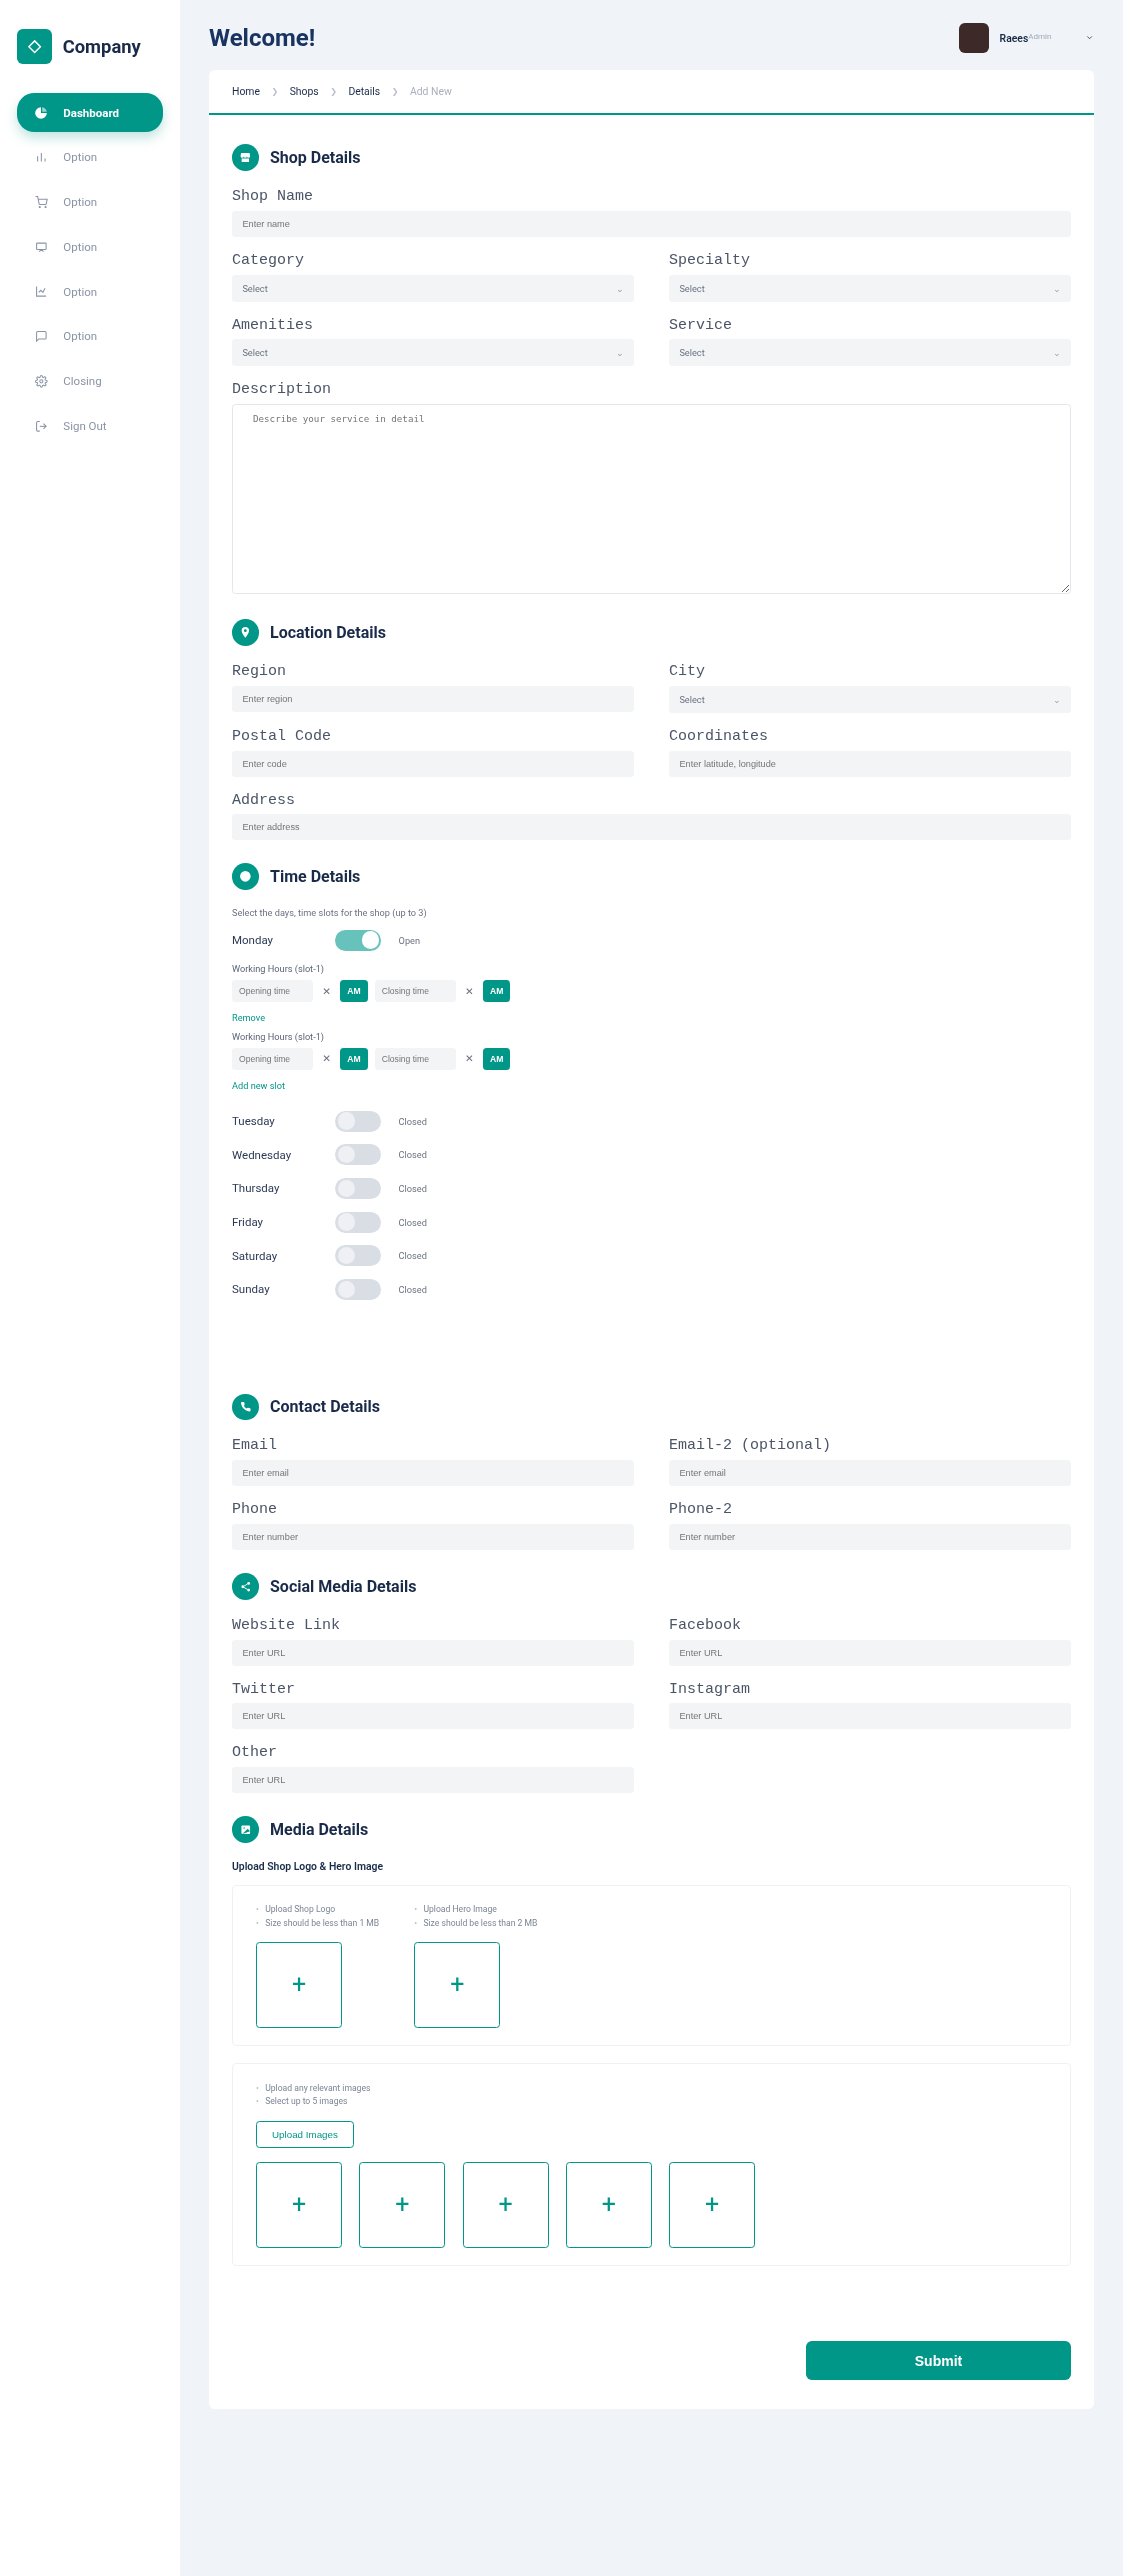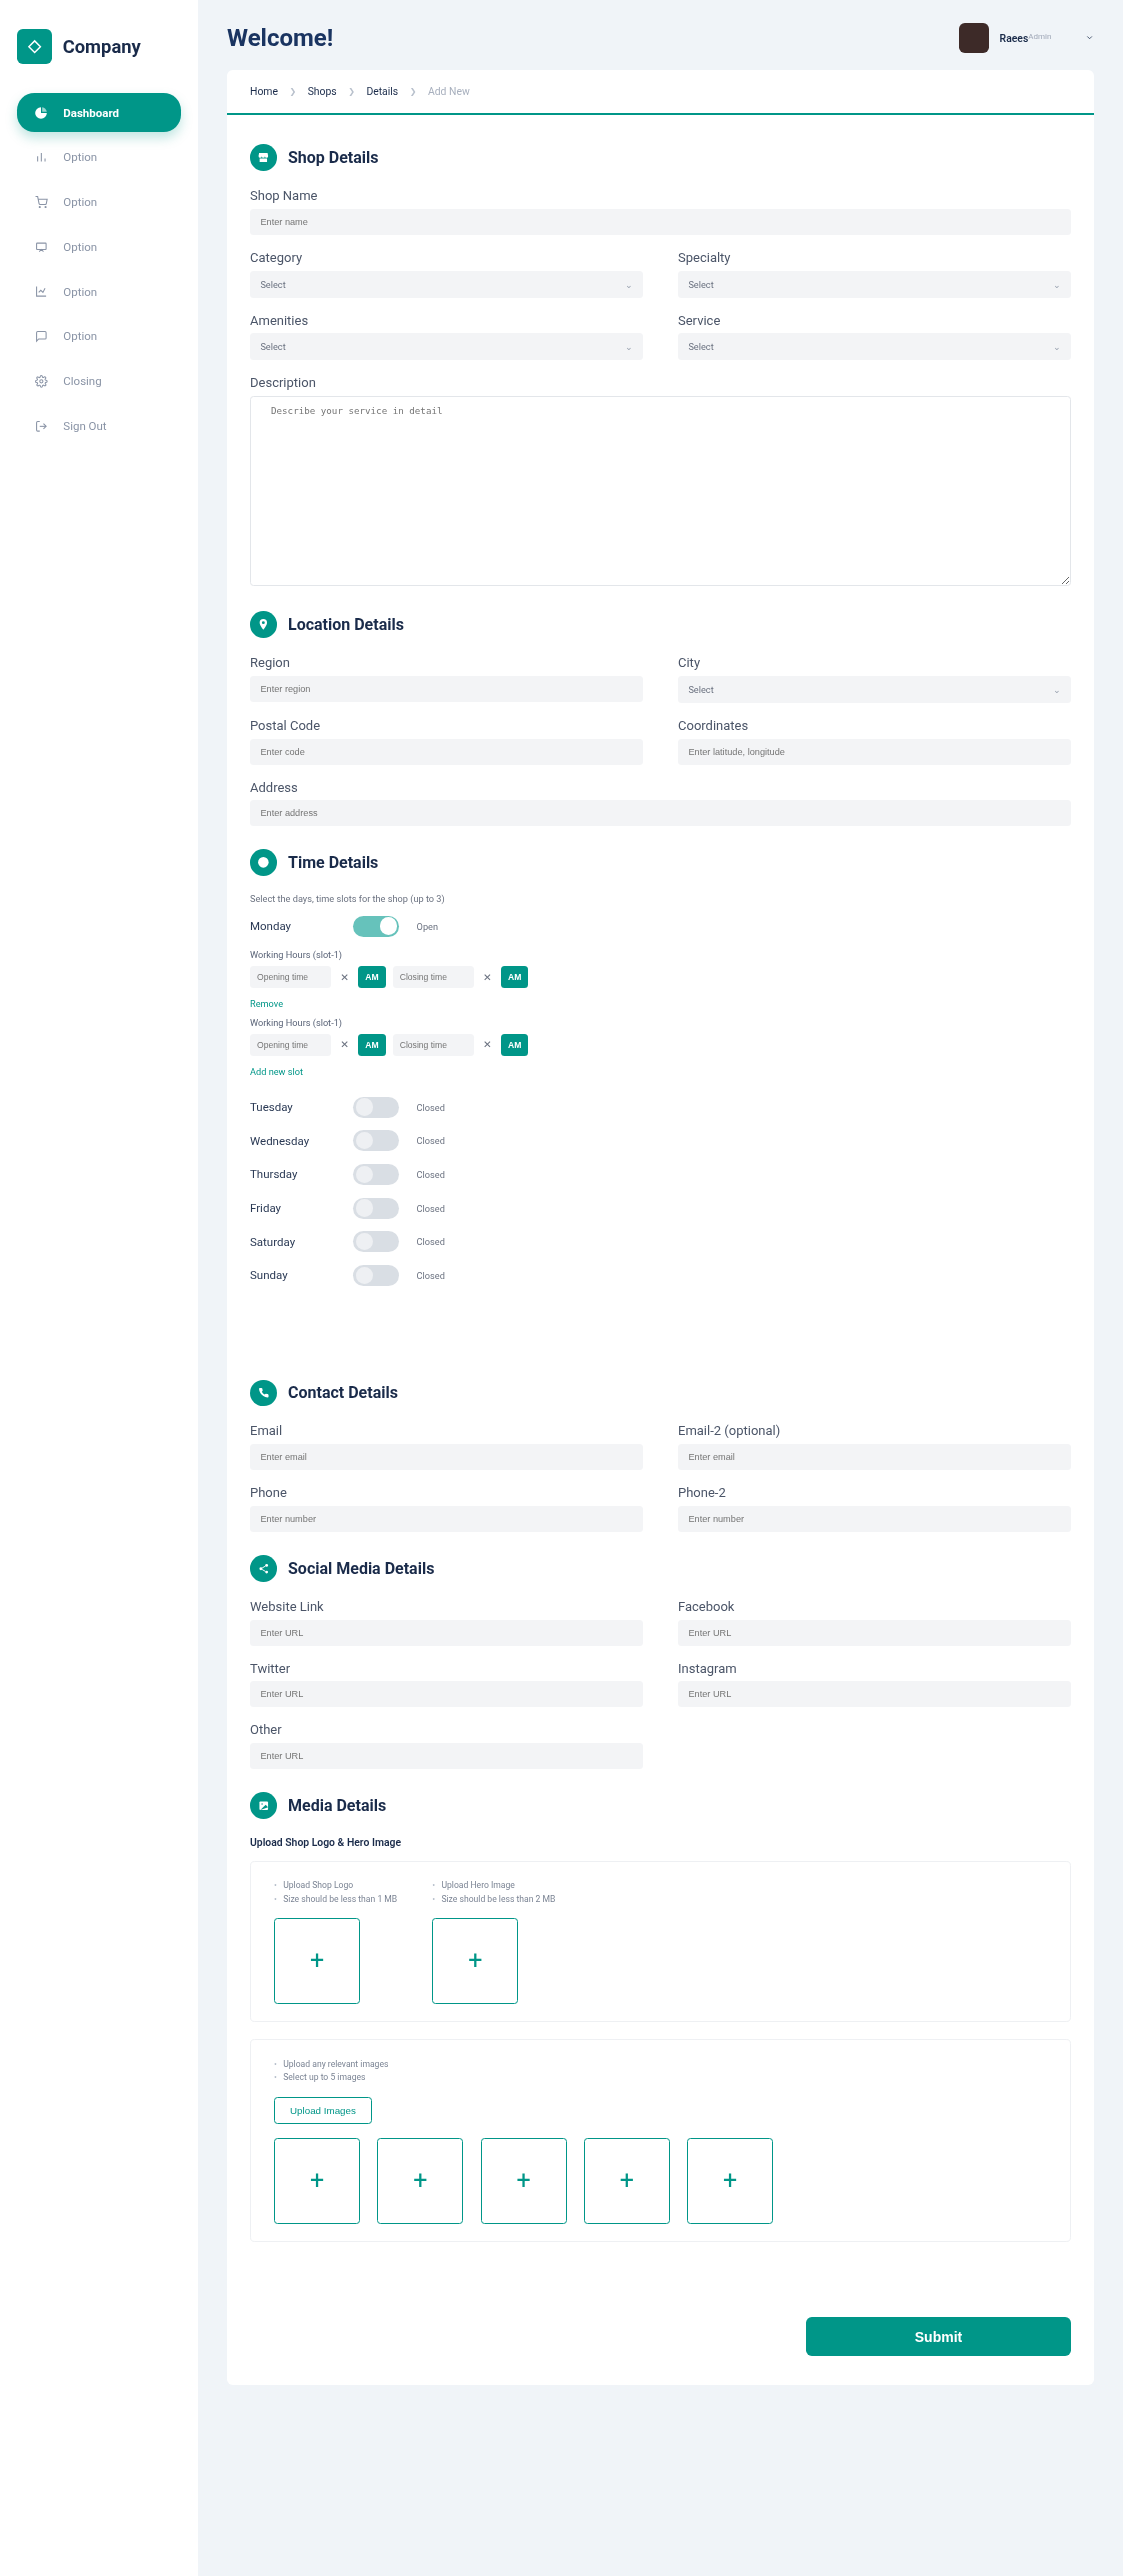--- a/index.html
+++ b/index.html
@@ -6,21 +6,21 @@
 body {
   font-family: -apple-system, BlinkMacSystemFont, "Segoe UI", Roboto, sans-serif;
   background: #f0f4f8;
   color: #1a2b4a;
   font-size: 8px;
 }
 .app { display: flex; min-height: 100vh; }
 
 
 .sidebar {
-  width: 198px;
+  width: 180px;
   background: #fff;
   padding: 29px 17.3px;
   flex-shrink: 0;
 }
 .brand { display: flex; align-items: center; gap: 10.4px; margin-bottom: 29px; }
 .brand-icon {
   width: 35px; height: 35px;
   background: #009688;
   border-radius: 5.8px;
   display: flex; align-items: center; justify-content: center;
@@ -77,21 +77,21 @@
 .section-head:first-of-type { margin-top: 0; }
 .section-icon {
   width: 26.5px; height: 26.5px; border-radius: 50%;
   background: #009688; color:#fff;
   display:flex; align-items:center; justify-content:center;
 }
 .section-title { font-size: 16px; font-weight: 700; color:#1a2b4a; }
 
 .row { display:flex; gap: 35px; margin-bottom: 15px; }
 .col { flex: 1; }
-.label { font-size: 13px; color:#4b5568; margin-bottom: 5.8px; display:block; }
+.label { font-size: 15px; color:#4b5568; margin-bottom: 5.8px; display:block;font-family:Liberation Mono, monospace; }
 .input, .select, .textarea {
   width: 100%;
   background: #f3f4f6;
   border: none;
   border-radius: 3.5px;
   padding: 8px 10.4px;
   font-size: 9.2px;
   color: #6b7280;
 }
 .select { display:flex; justify-content:space-between; align-items:center; cursor:pointer; }

